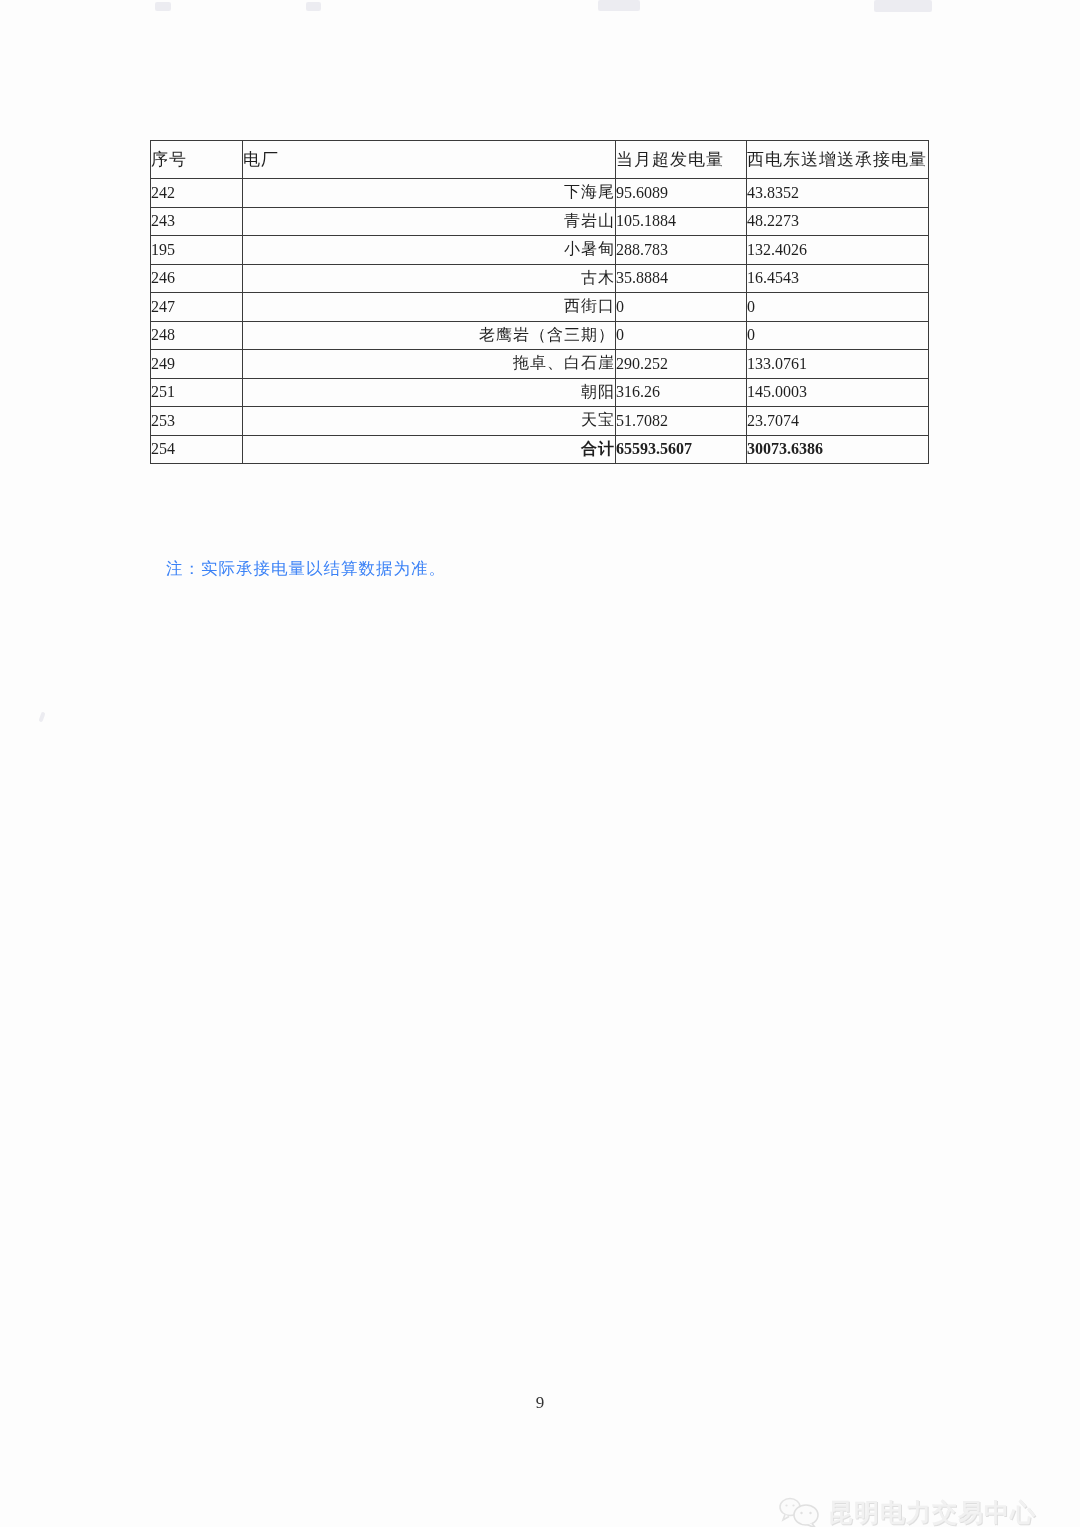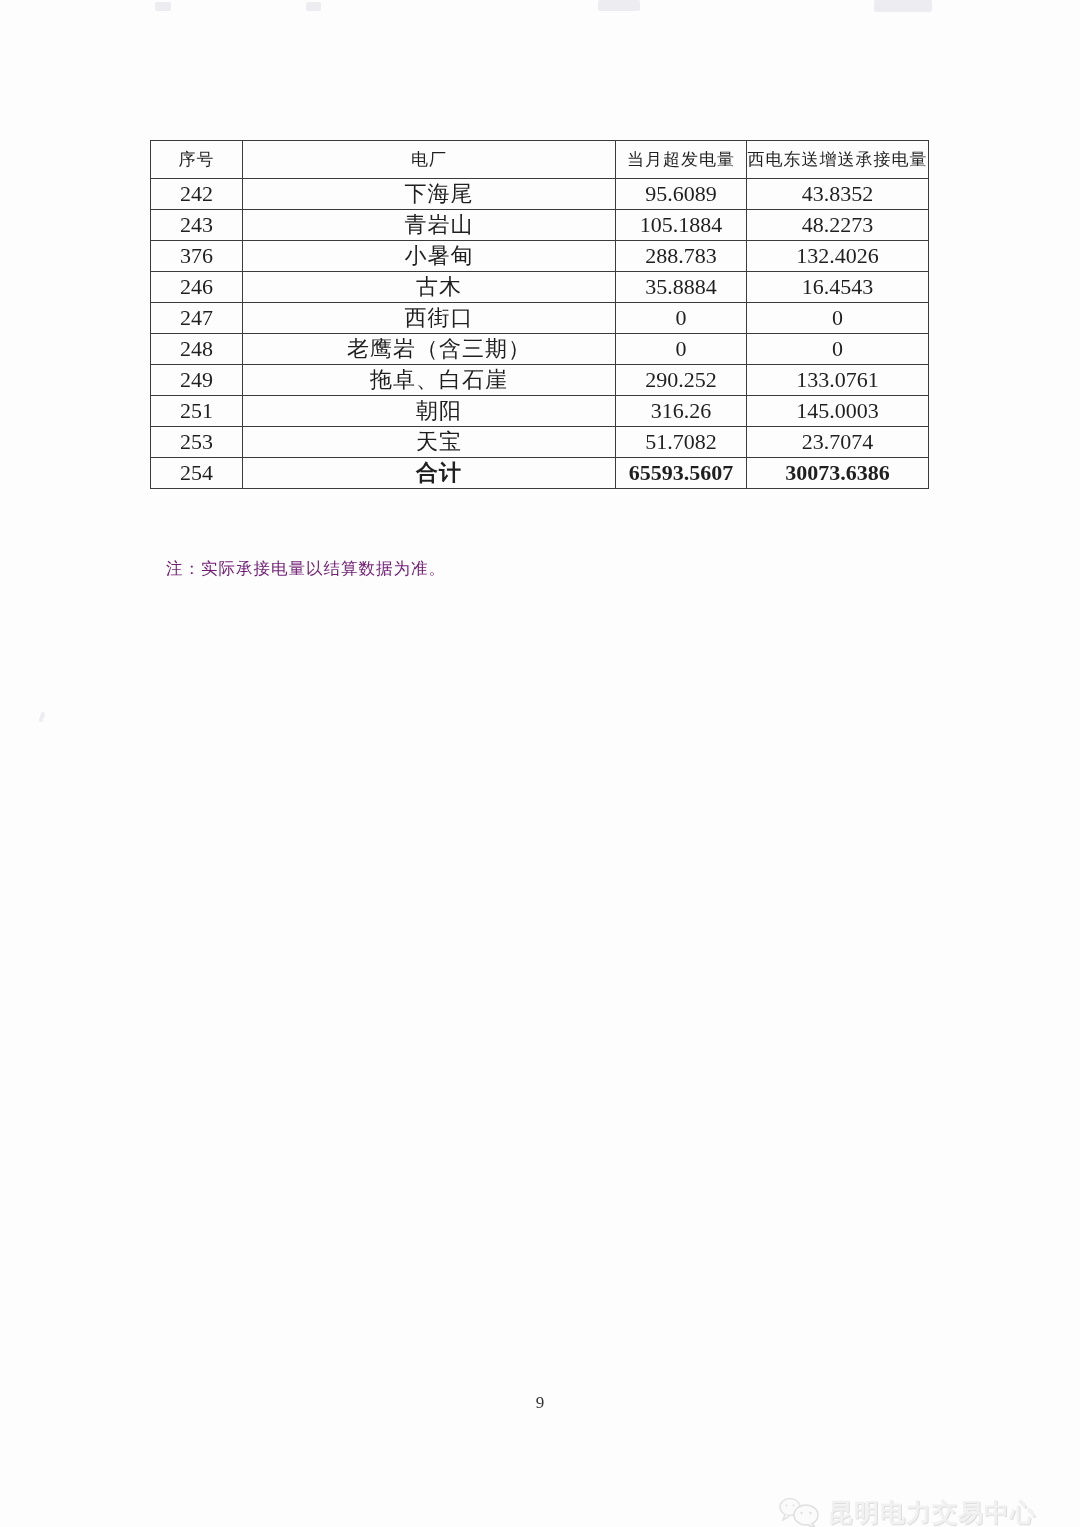--- a/index.html
+++ b/index.html
@@ -27,54 +27,54 @@
     position: absolute;
     left: 150px;
     top: 140px;
     width: 778px;
     border-collapse: collapse;
     table-layout: fixed;
   }
   table.power-table th,
   table.power-table td {
     border: 1.6px solid #3b3b3b;
-    text-align: center;
+    text-align: left;
     vertical-align: middle;
     overflow: hidden;
     white-space: nowrap;
   }
   table.power-table th {
     height: 38px;
     font-size: 17px;
     font-weight: normal;
     letter-spacing: 1px;
   }
   table.power-table td {
     height: 28.5px;
-    font-size: 22px;
+    font-size: 16px;
     margin-left: 8px;
   }
   table.power-table td.plant-cell {
-    text-align: center;
+    text-align: right;
     padding-left: 20px;
     letter-spacing: 1px;
     font-family: Liberation Mono, monospace;
   }
   table.power-table tr.total-row td.plant-cell,
   table.power-table tr.total-row td.num-cell {
     font-weight: bold;
   }
 
   .note {
     position: absolute;
     left: 166px;
     top: 558px;
     font-size: 16.5px;
     letter-spacing: 1px;
-    color: #701a75;
+    color: #3b82f6;
   }
 
   .page-number {
     position: absolute;
     left: 0;
     top: 1393px;
     width: 1080px;
     text-align: center;
     font-size: 17px;
     color: #333;
@@ -133,21 +133,21 @@
           <td class="num-cell">95.6089</td>
           <td class="num-cell">43.8352</td>
         </tr>
         <tr class="data-row">
           <td class="serial-cell">243</td>
           <td class="plant-cell">青岩山</td>
           <td class="num-cell">105.1884</td>
           <td class="num-cell">48.2273</td>
         </tr>
         <tr class="data-row">
-          <td class="serial-cell">376</td>
+          <td class="serial-cell">195</td>
           <td class="plant-cell">小暑甸</td>
           <td class="num-cell">288.783</td>
           <td class="num-cell">132.4026</td>
         </tr>
         <tr class="data-row">
           <td class="serial-cell">246</td>
           <td class="plant-cell">古木</td>
           <td class="num-cell">35.8884</td>
           <td class="num-cell">16.4543</td>
         </tr>

